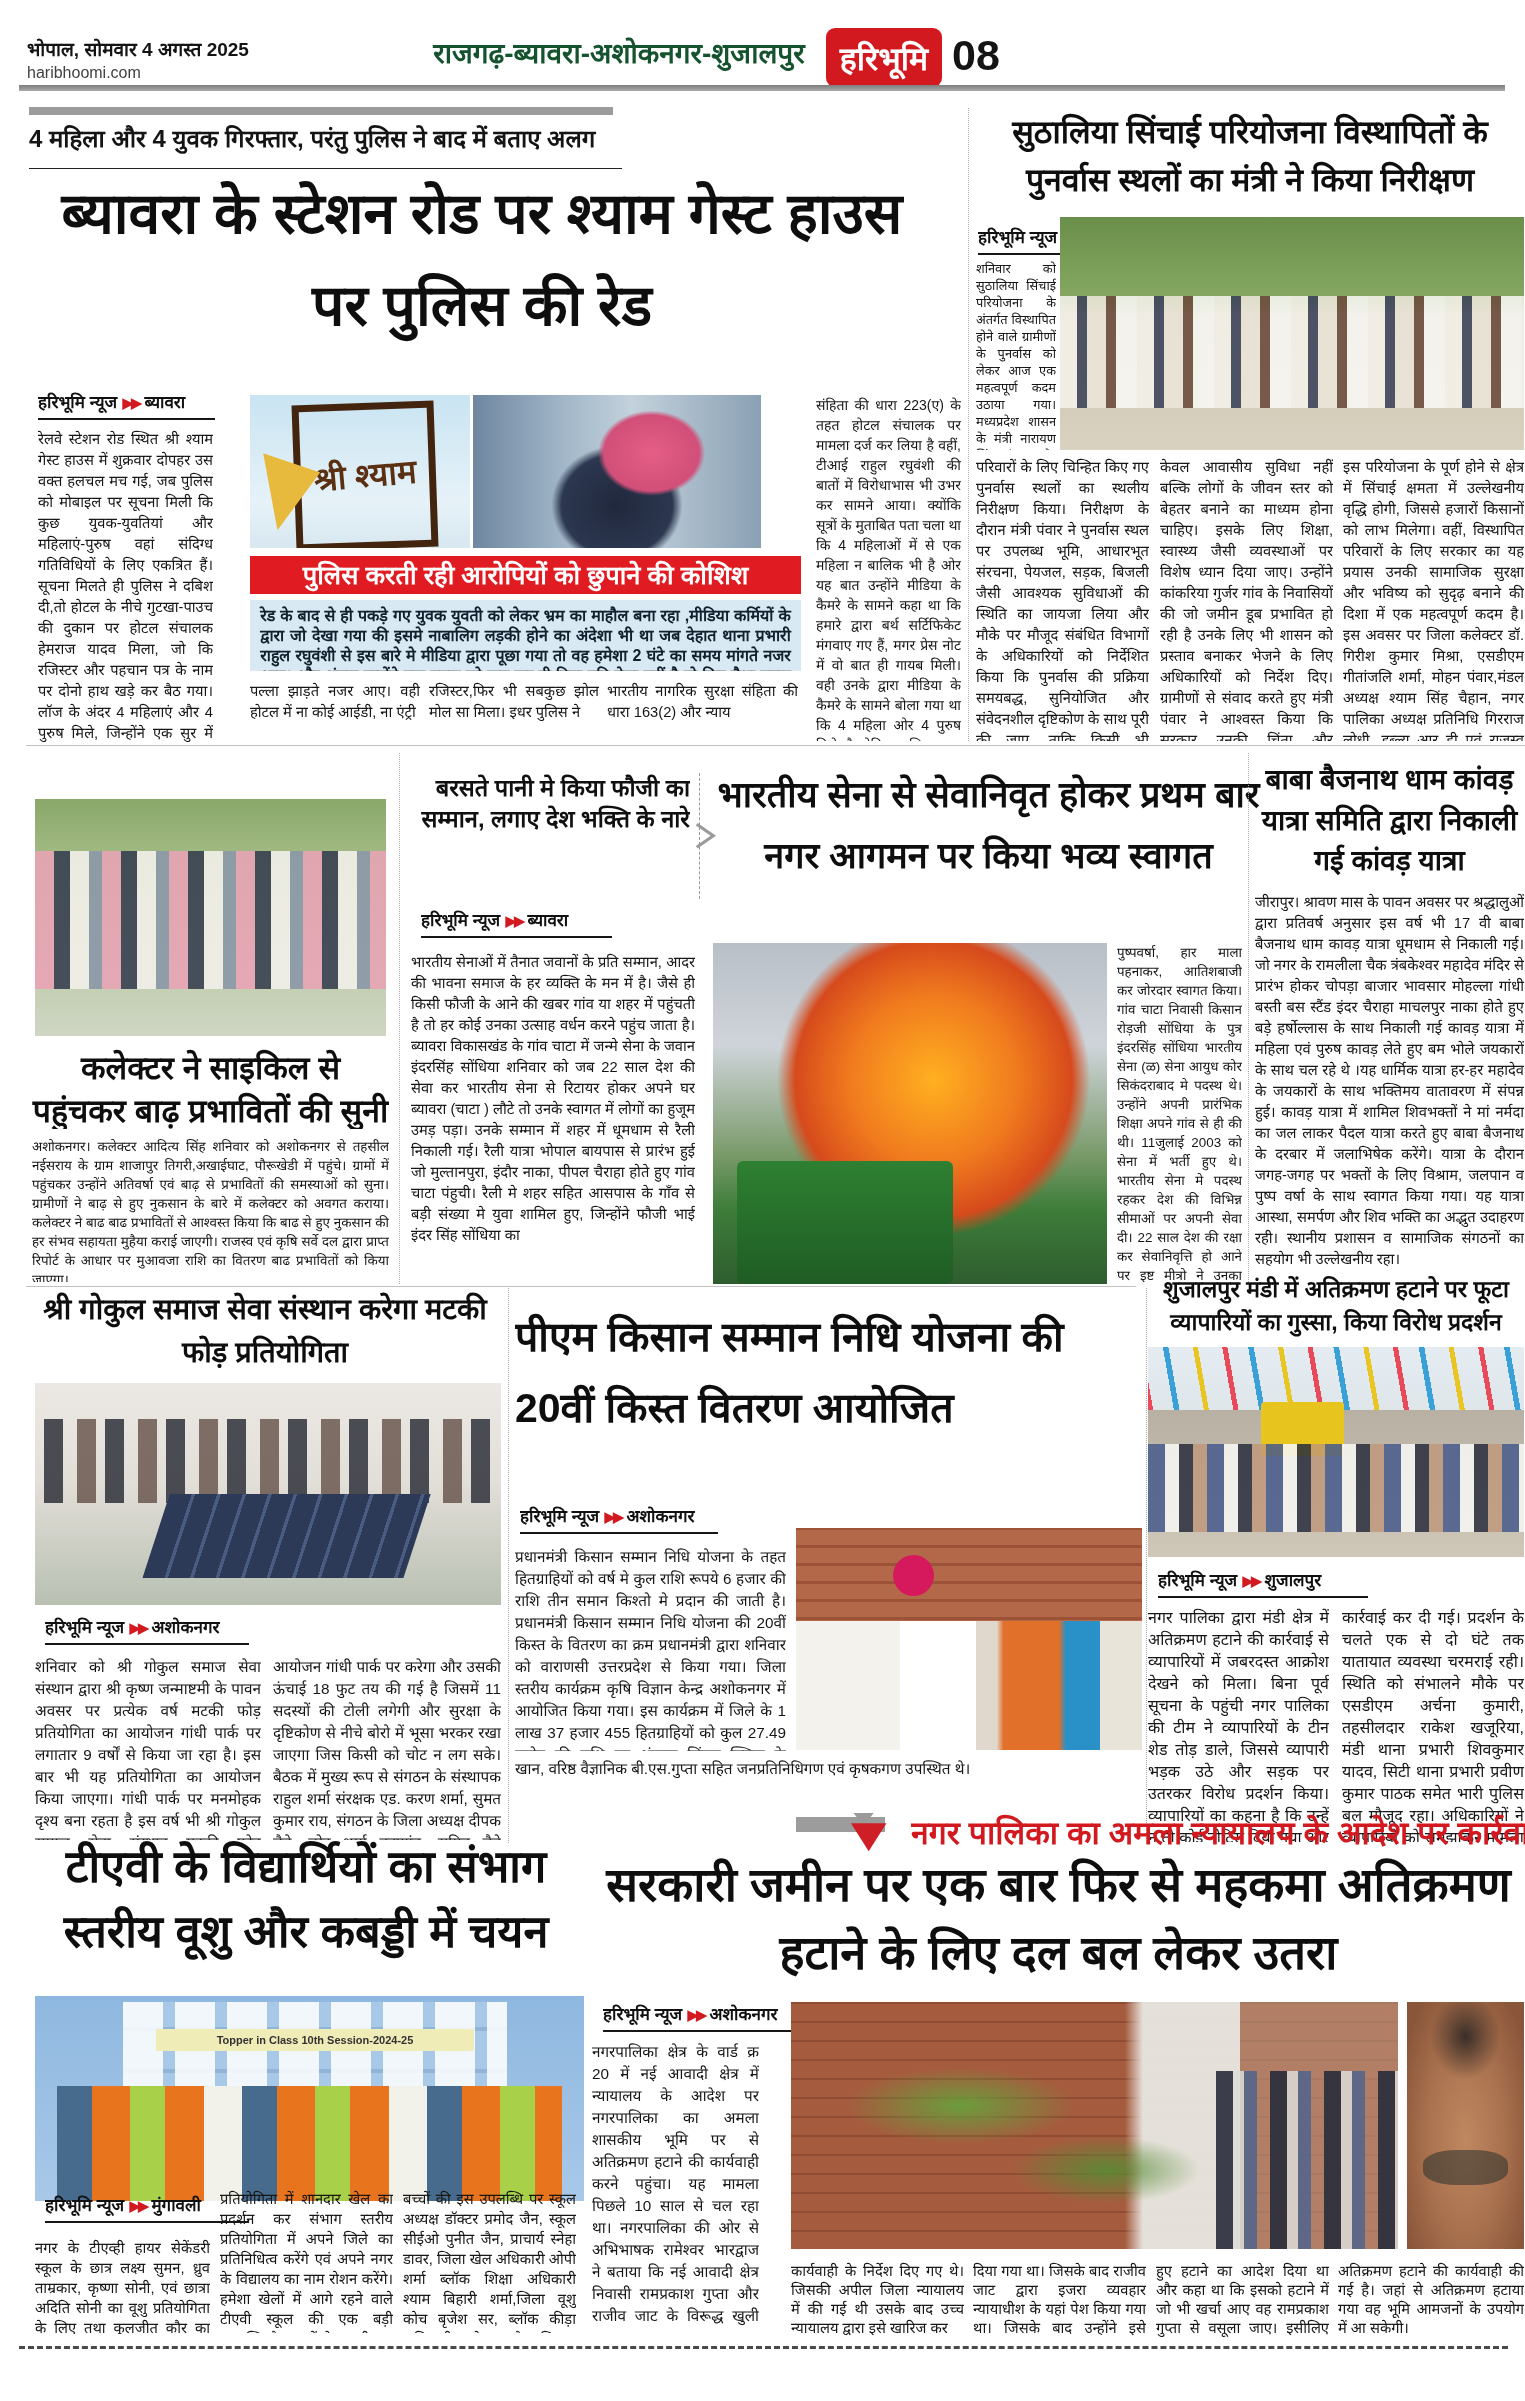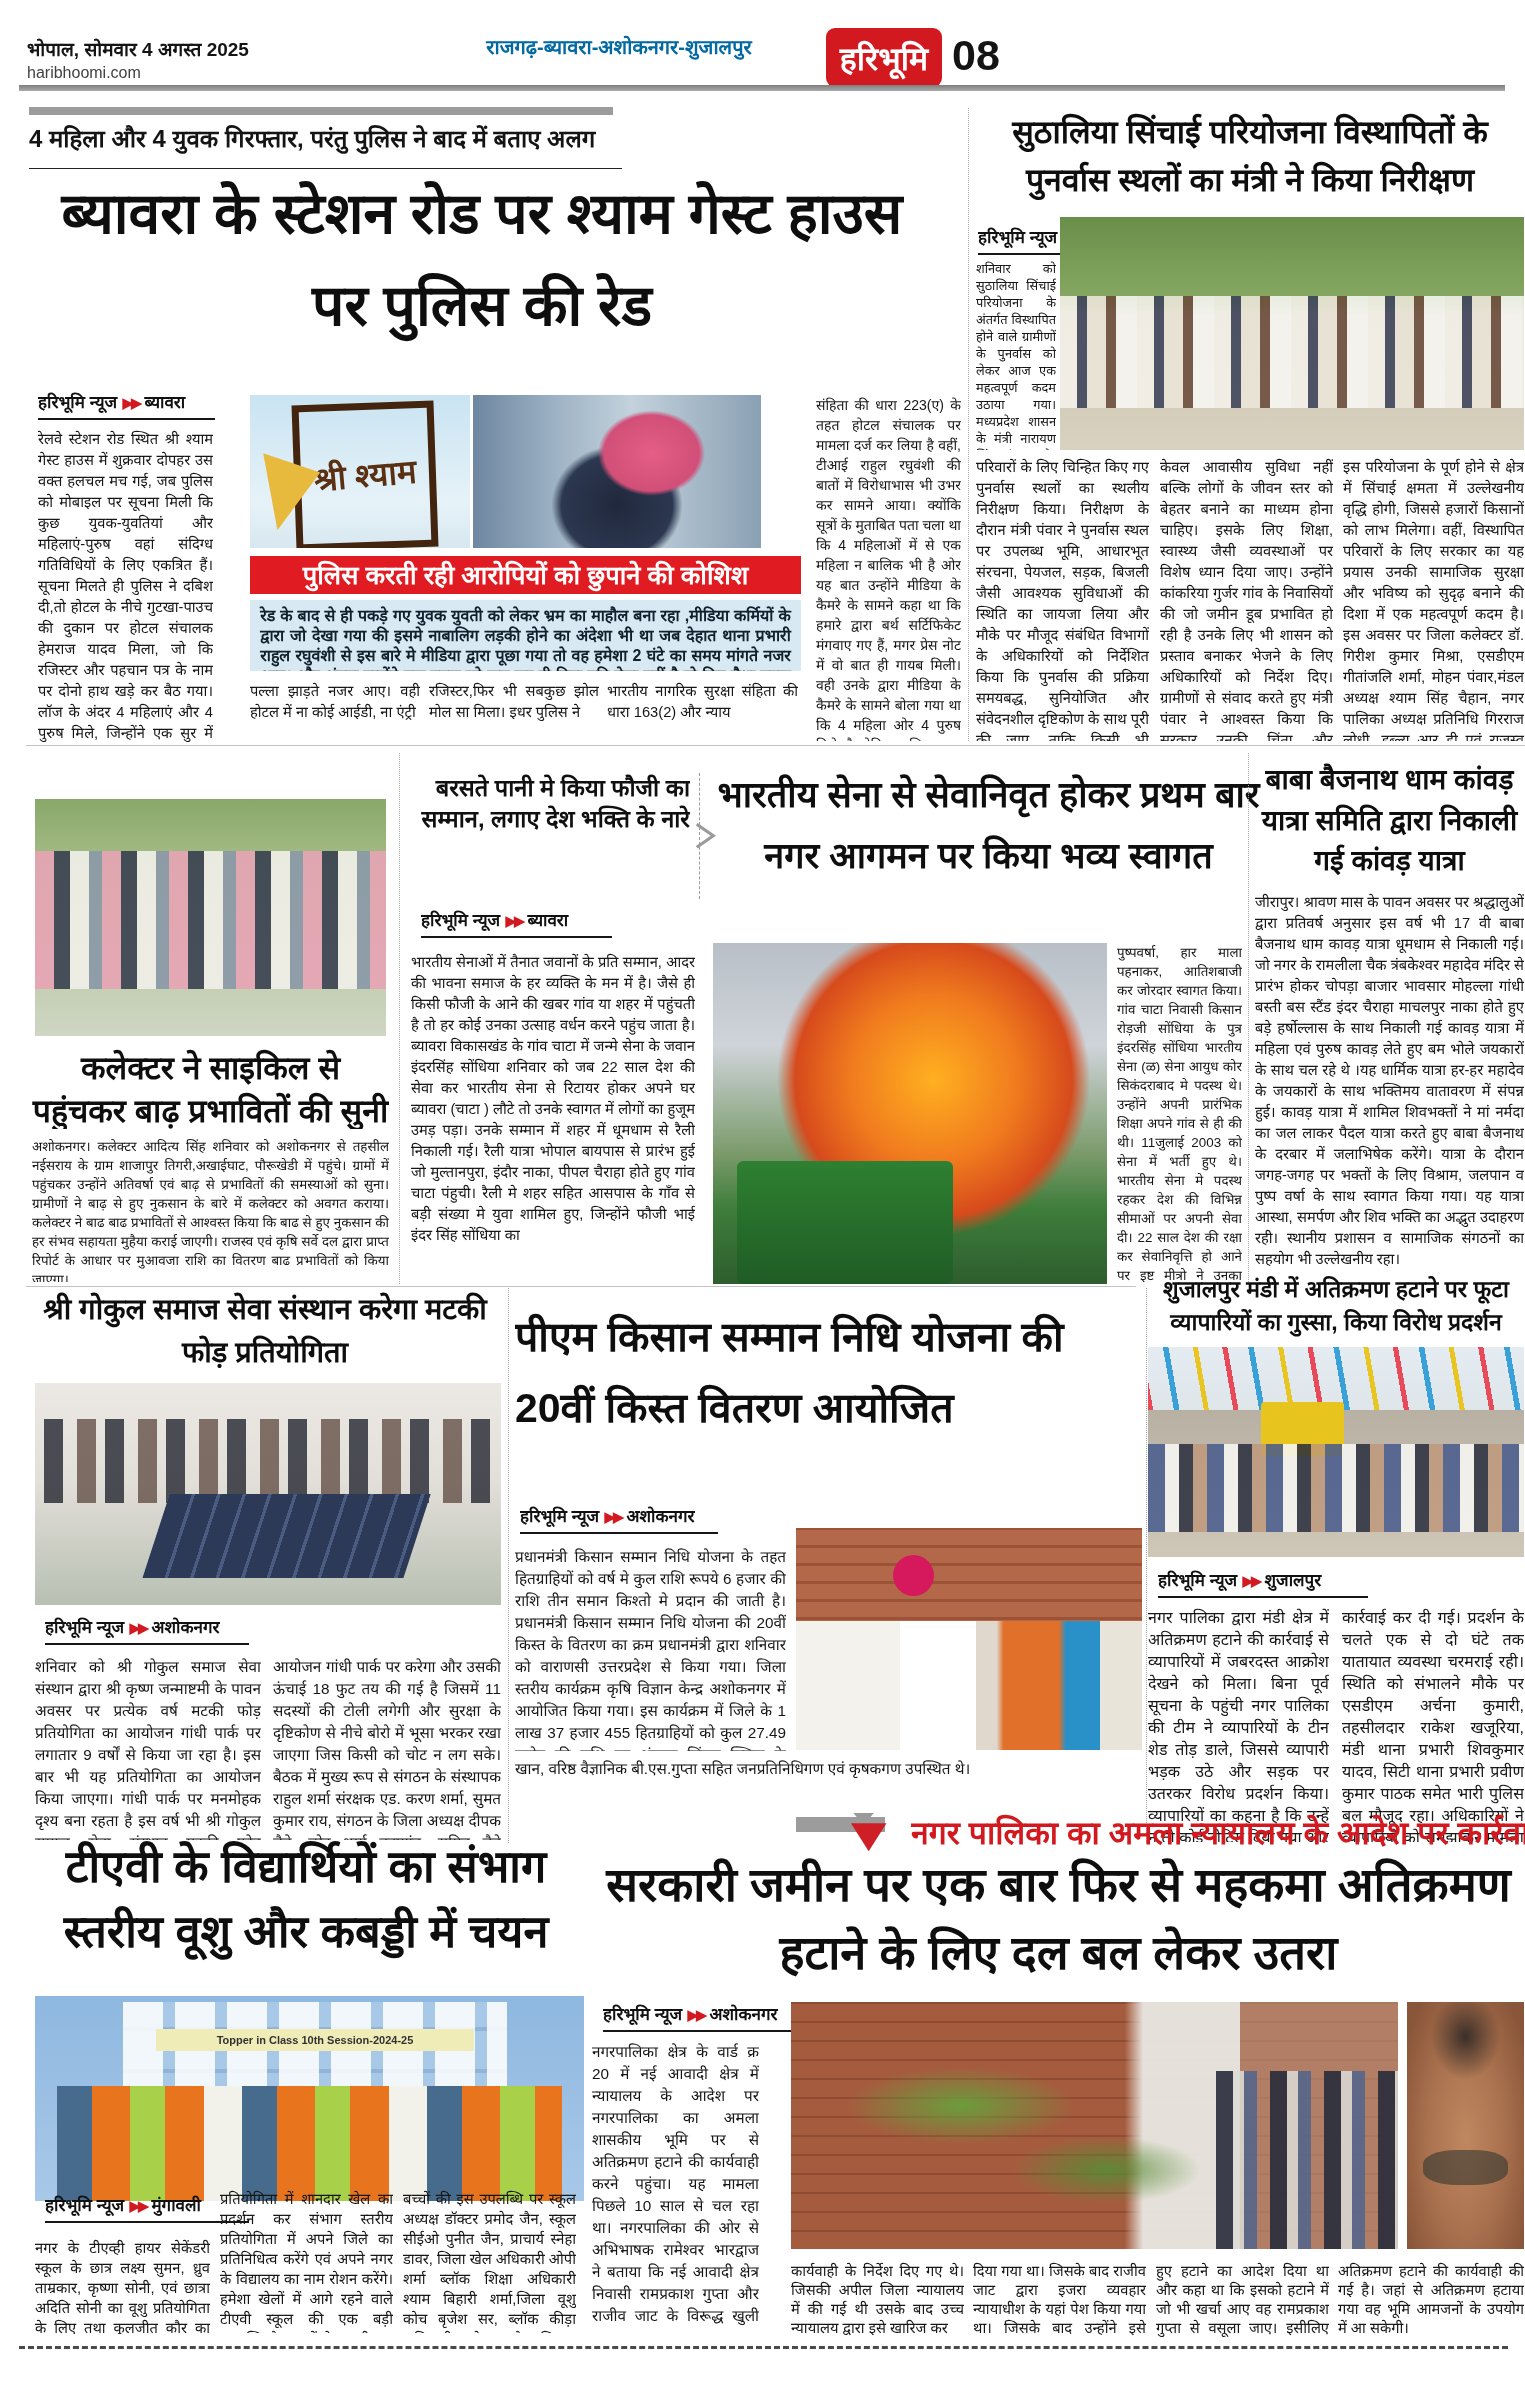--- a/index.html
+++ b/index.html
@@ -73,21 +73,21 @@
   .botdash{position:absolute;height:0;border-top:3.2px dashed #4a4a4a;}
   .logo{background:#d31920;border-radius:9px;color:#fff;font-weight:800;display:flex;align-items:center;justify-content:center;}
 </style>
 </head>
 <body>
 
 <div id="paper">
 
   <div class="abs b nowrap" style="left:27px;top:36px;width:293px;font-size:19px;">भोपाल, सोमवार 4 अगस्त 2025</div>
   <div class="abs nowrap" style="left:27px;top:64px;width:204px;font-size:16px;color:#404040;">haribhoomi.com</div>
-  <div class="abs nowrap" style="left:415px;top:33px;width:408px;font-size:20px;font-weight:800;color:#0369a1;text-align:center;">राजगढ़-ब्यावरा-अशोकनगर-शुजालपुर</div>
+  <div class="abs nowrap" style="left:415px;top:33px;width:408px;font-size:28px;font-weight:800;color:#14532d;text-align:center;">राजगढ़-ब्यावरा-अशोकनगर-शुजालपुर</div>
   <div class="abs logo" style="left:826px;top:28px;width:116px;height:59px;font-size:32px;">हरिभूमि</div>
   <div class="abs b nowrap" style="left:952px;top:31px;width:70px;font-size:43px;">08</div>
   <div class="abs" style="left:19px;top:85px;width:1486px;height:6.4px;background:linear-gradient(180deg,#7d7d7d,#aaaaaa);"></div>
 
   <div class="graybar" style="left:29px;top:107px;width:584px;height:7.7px;"></div>
   <div class="abs b" style="left:29px;top:121px;width:593px;font-size:24px;border-bottom:1.9px solid #222;padding-bottom:14px;overflow:hidden;white-space:nowrap;">4 महिला और 4 युवक गिरफ्तार, परंतु पुलिस ने बाद में बताए अलग</div>
   <div class="abs hl" style="left:29px;top:167px;width:906px;height:210px;font-size:57px;line-height:1.62;">ब्यावरा के स्टेशन रोड पर श्याम गेस्ट हाउस पर पुलिस की रेड</div>
   <div class="abs byline" style="left:38px;top:390px;width:177px;">
     <span>हरिभूमि न्यूज</span><span class="arr">▶▶</span><span>ब्यावरा</span>
   </div>

